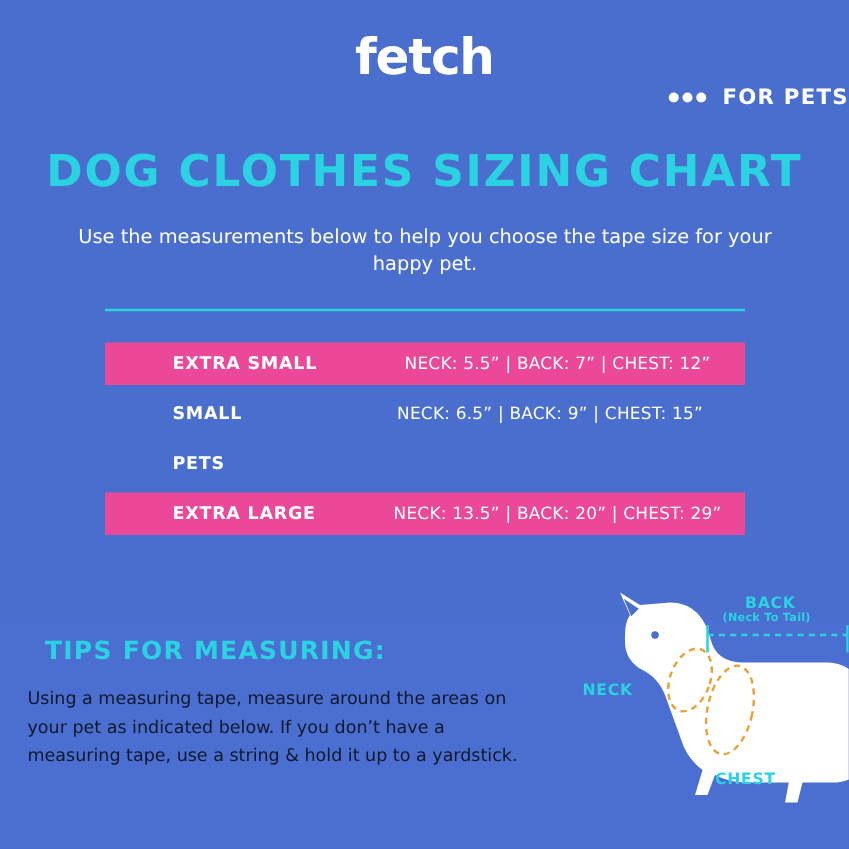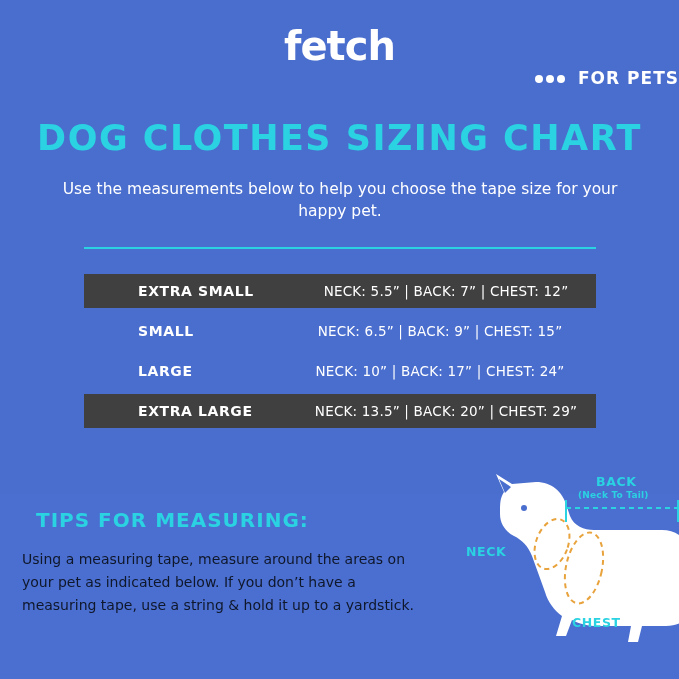--- a/index.html
+++ b/index.html
@@ -111,21 +111,21 @@
     left: 84px;
     width: 512px;
   }
   .row {
     display: flex;
     align-items: center;
     height: 34px;
     margin-bottom: 6px;
   }
   .row.alt {
-    background: #404040;
+    background: #ec4899;
     gap: 12px;
   }
   .cell-size {
     width: 200px;
     padding-left: 54px;
     box-sizing: border-box;
     color: #ffffff;
     font-family: "DejaVu Sans", sans-serif;
     font-weight: bold;
     font-size: 14px;
@@ -222,22 +222,21 @@
       <div class="cell-meas">NECK: 5.5” | BACK: 7” | CHEST: 12”</div>
     </div>
 
     <div class="row">
       <div class="cell-size">SMALL</div>
       <div class="cell-meas">NECK: 6.5” | BACK: 9” | CHEST: 15”</div>
     </div>
 
 
     <div class="row">
-      <div class="cell-size">LARGE</div>
-      <div class="cell-meas">NECK: 10” | BACK: 17” | CHEST: 24”</div>
+      <div class="cell-size">PETS</div>
     </div>
 
     <div class="row alt">
       <div class="cell-size">EXTRA LARGE</div>
       <div class="cell-meas">NECK: 13.5” | BACK: 20” | CHEST: 29”</div>
     </div>
 
   </div>
 
   <div class="tips-title">TIPS FOR MEASURING:</div>

